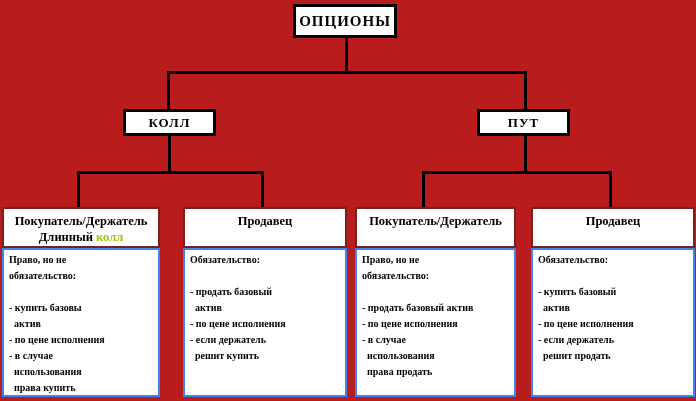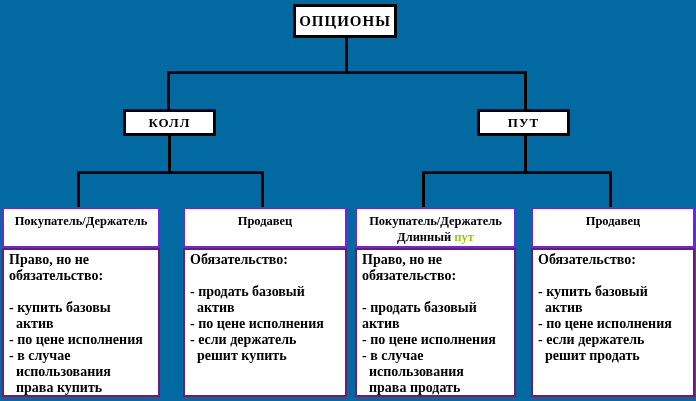--- a/index.html
+++ b/index.html
@@ -1,49 +1,49 @@
 <!DOCTYPE html>
 <html><head>
 <meta charset="utf-8">
 <style>
   html, body { margin: 0; padding: 0; background: #ffffff; }
   #stage {
     position: relative;
     width: 696px;
     height: 401px;
-    background: #0369a1;
+    background: #b91c1c;
     font-family: "Liberation Serif", "DejaVu Serif", serif;
     color: #000000;
   }
   .box, .line, .leaf-header, .leaf-body { box-sizing: border-box; position: absolute; }
   .line { background: #000000; }
   .box {
     border: 3px solid #000000;
     background: #ffffff;
     display: flex;
     align-items: center;
     justify-content: center;
     font-weight: bold;
   }
   .root-box { font-size: 15px; letter-spacing: 1px; }
   .branch-box { font-size: 13px; letter-spacing: 1px; }
   .leaf-header {
-    border: 2px solid #6d28d9;
+    border: 2px solid #7f1d1d;
     background: #ffffff;
     text-align: center;
     font-weight: bold;
     font-size: 12.5px;
     line-height: 16px;
     padding-top: 4px;
   }
   .leaf-body {
-    border: 2px solid #701a75;
+    border: 2px solid #3b82f6;
     background: #ffffff;
     font-weight: bold;
-    font-size: 14px;
+    font-size: 10px;
     line-height: 16px;
     white-space: pre-wrap;
     padding: 2px 1px 0 5px;
   }
 </style>
 </head>
 <body>
 
 <div id="stage">
 
@@ -68,20 +68,21 @@
   <div class="line" style="left:77px; top:171px; width:3px; height:36px;"></div>
   <div class="line" style="left:261px; top:171px; width:3px; height:36px;"></div>
 
   <div class="line" style="left:524px; top:136px; width:3px; height:37px;"></div>
   <div class="line" style="left:422px; top:171px; width:190px; height:3px;"></div>
   <div class="line" style="left:422px; top:171px; width:3px; height:36px;"></div>
   <div class="line" style="left:609px; top:171px; width:3px; height:36px;"></div>
 
   <div class="leaf-header" style="left:2px; top:207px; width:158px; height:41px;">
     <div>Покупатель/Держатель</div>
+    <div><span>Длинный </span><span style="color: rgb(153, 204, 0);">колл</span></div>
   </div>
   <div class="leaf-body" style="left:2px; top:248px; width:158px; height:149px;">Право, но не
 обязательство:
 
 - купить базовы
   актив
 - по цене исполнения
 - в случае
   использования
   права купить</div>
@@ -92,21 +93,20 @@
   <div class="leaf-body" style="left:183px; top:248px; width:164px; height:149px;">Обязательство:
 
 - продать базовый
   актив
 - по цене исполнения
 - если держатель
   решит купить</div>
 
   <div class="leaf-header" style="left:355px; top:207px; width:161px; height:41px;">
     <div>Покупатель/Держатель</div>
-    <div><span>Длинный </span><span style="color: rgb(153, 204, 0);">пут</span></div>
   </div>
   <div class="leaf-body" style="left:355px; top:248px; width:161px; height:149px;">Право, но не
 обязательство:
 
 - продать базовый актив
 - по цене исполнения
 - в случае
   использования
   права продать</div>
 

